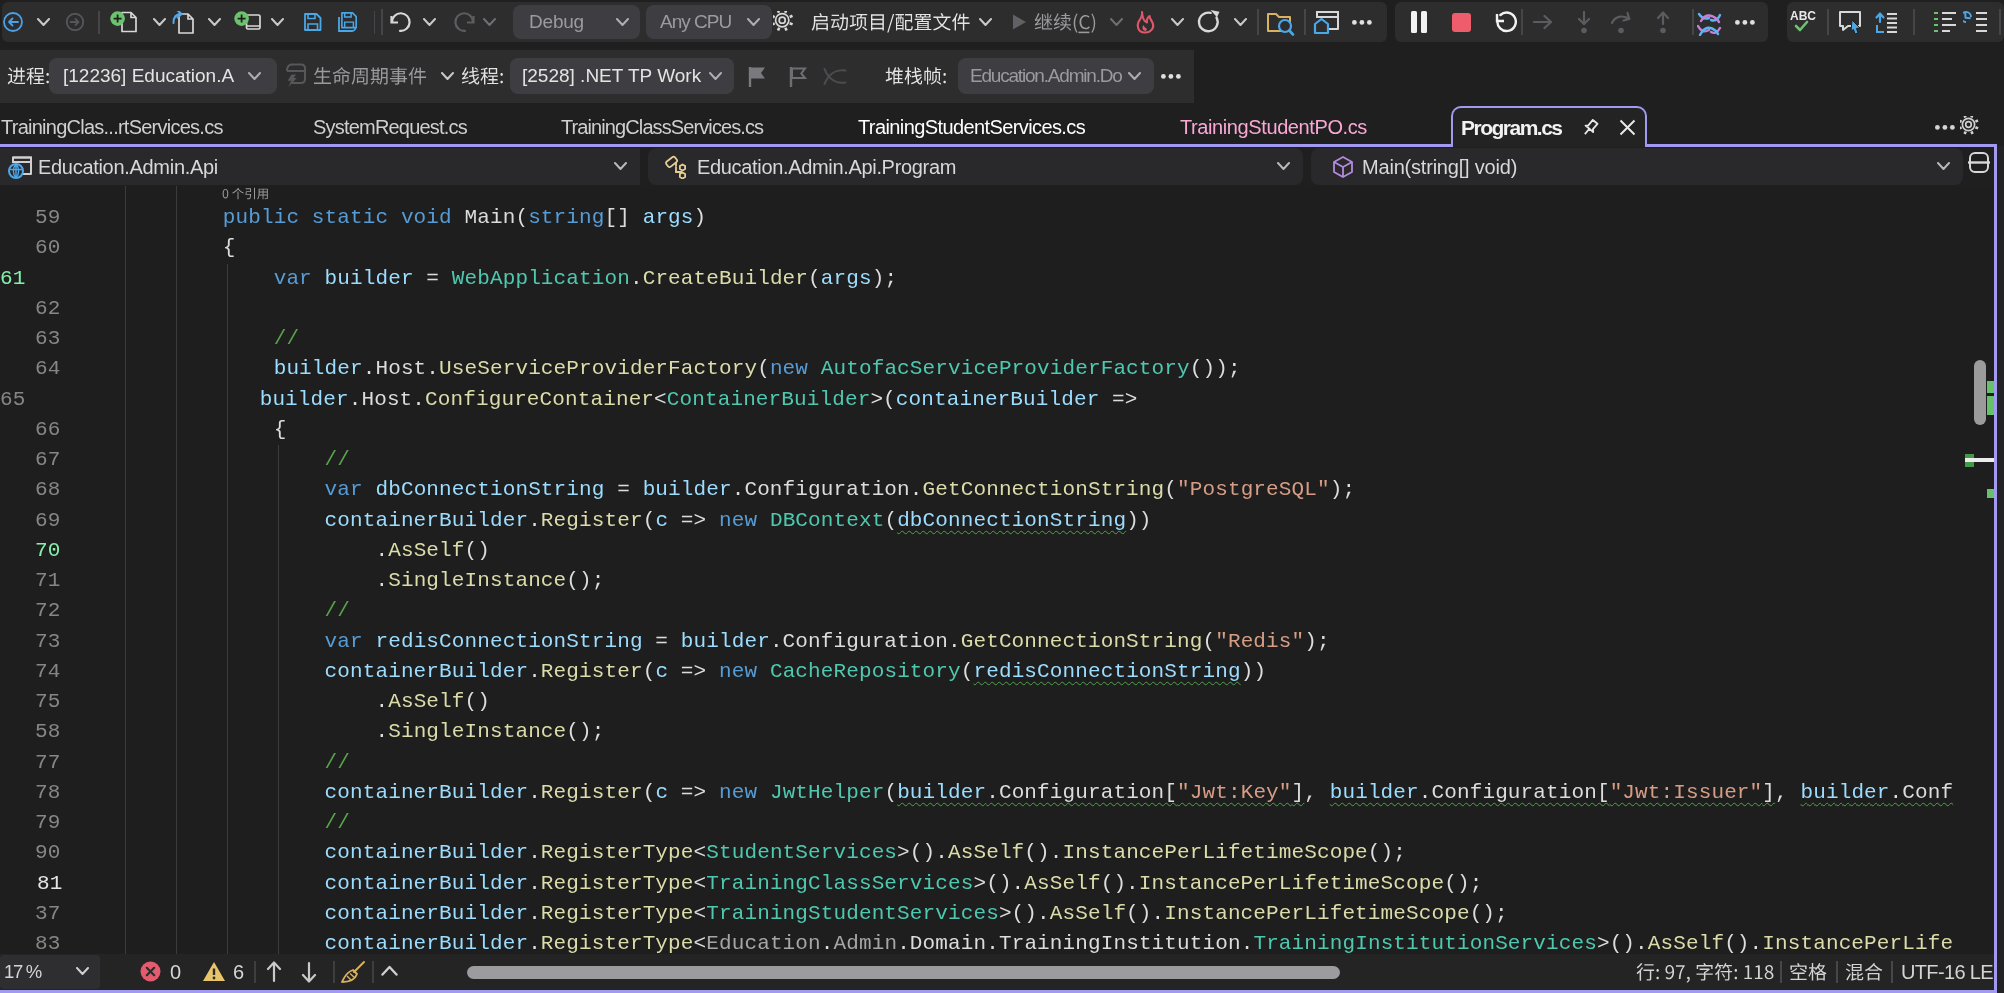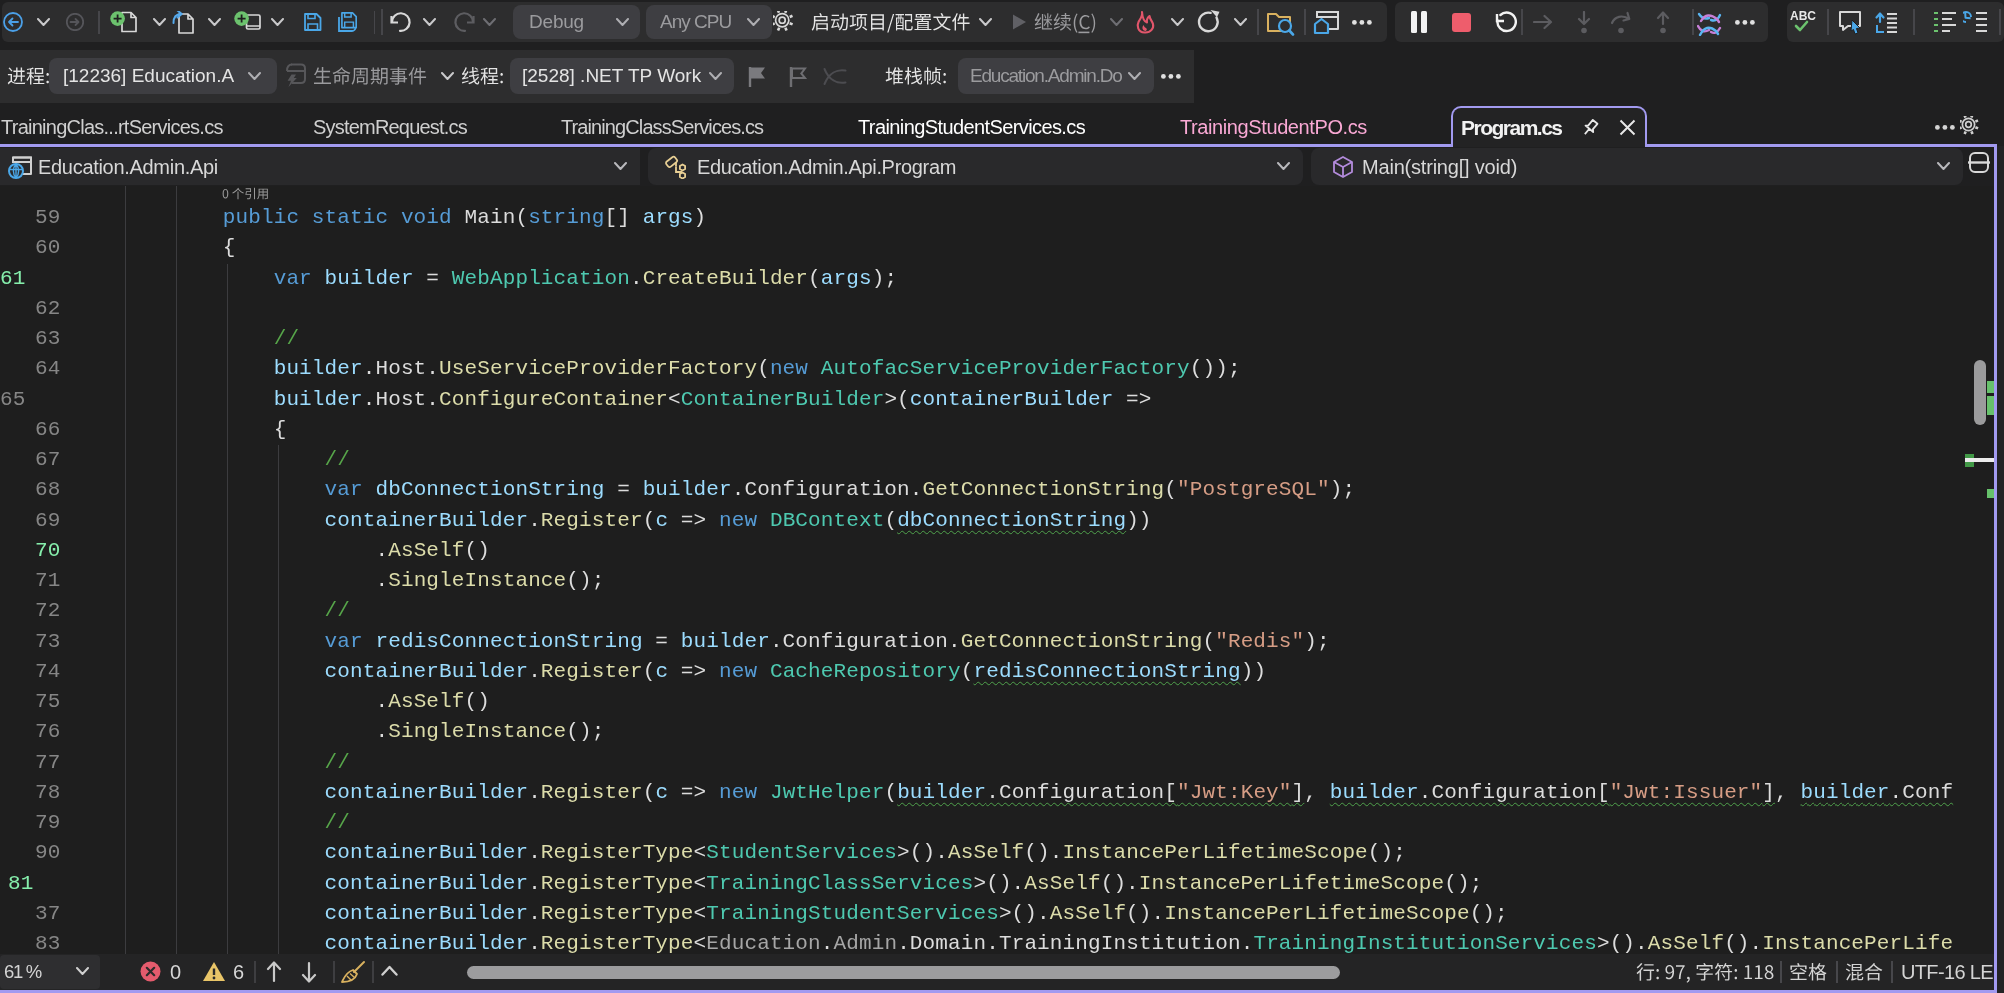--- a/index.html
+++ b/index.html
@@ -323,67 +323,67 @@
 <div class="code" style="left:0;top:233.45px;width:60.5px;text-align:right;color:#868686">60</div>
 <div class="code" style="left:121px;top:233.45px">        <span class="p">{</span></div>
 <div class="code" style="left:0;top:263.7px;width:60.5px;text-align:left;color:#86efac">61</div>
 <div class="code" style="left:121px;top:263.7px">            <span class="k">var</span><span class="p"> </span><span class="v">builder</span><span class="p"> = </span><span class="c">WebApplication</span><span class="p">.</span><span class="m">CreateBuilder</span><span class="p">(</span><span class="v">args</span><span class="p">);</span></div>
 <div class="code" style="left:0;top:293.95px;width:60.5px;text-align:right;color:#868686">62</div>
 <div class="code" style="left:0;top:324.2px;width:60.5px;text-align:right;color:#868686">63</div>
 <div class="code" style="left:121px;top:324.2px">            <span class="cm">//</span></div>
 <div class="code" style="left:0;top:354.45px;width:60.5px;text-align:right;color:#868686">64</div>
 <div class="code" style="left:121px;top:354.45px">            <span class="v">builder</span><span class="p">.Host.</span><span class="m">UseServiceProviderFactory</span><span class="p">(</span><span class="k">new</span><span class="p"> </span><span class="c">AutofacServiceProviderFactory</span><span class="p">());</span></div>
 <div class="code" style="left:0;top:384.7px;width:60.5px;color:#868686">65</div>
-<div class="code" style="left:121px;top:384.7px">            <span class="v">builder</span><span class="p">.Host.</span><span class="m">ConfigureContainer</span><span class="p">&lt;</span><span class="c">ContainerBuilder</span><span class="p">&gt;(</span><span class="v">containerBuilder</span><span class="p"> =&gt;</span></div>
+<div class="code" style="left:107px;top:384.7px">            <span class="v">builder</span><span class="p">.Host.</span><span class="m">ConfigureContainer</span><span class="p">&lt;</span><span class="c">ContainerBuilder</span><span class="p">&gt;(</span><span class="v">containerBuilder</span><span class="p"> =&gt;</span></div>
 <div class="code" style="left:0;top:414.95px;width:60.5px;text-align:right;color:#868686">66</div>
 <div class="code" style="left:121px;top:414.95px">            <span class="p">{</span></div>
 <div class="code" style="left:0;top:445.2px;width:60.5px;text-align:right;color:#868686">67</div>
 <div class="code" style="left:121px;top:445.2px">                <span class="cm">//</span></div>
 <div class="code" style="left:0;top:475.45px;width:60.5px;text-align:right;color:#868686">68</div>
 <div class="code" style="left:121px;top:475.45px">                <span class="k">var</span><span class="p"> </span><span class="v">dbConnectionString</span><span class="p"> = </span><span class="v">builder</span><span class="p">.Configuration.</span><span class="m">GetConnectionString</span><span class="p">(</span><span class="s">"PostgreSQL"</span><span class="p">);</span></div>
 <div class="code" style="left:0;top:505.7px;width:60.5px;text-align:right;color:#868686">69</div>
 <div class="code" style="left:121px;top:505.7px">                <span class="v">containerBuilder</span><span class="p">.</span><span class="m">Register</span><span class="p">(</span><span class="v">c</span><span class="p"> =&gt; </span><span class="k">new</span><span class="p"> </span><span class="c">DBContext</span><span class="p">(</span><span class="sq"><span class="v">dbConnectionString</span></span><span class="p">))</span></div>
 <div class="code" style="left:0;top:535.95px;width:60.5px;text-align:right;color:#86efac">70</div>
 <div class="code" style="left:121px;top:535.95px">                    <span class="p">.</span><span class="m">AsSelf</span><span class="p">()</span></div>
 <div class="code" style="left:0;top:566.2px;width:60.5px;text-align:right;color:#868686">71</div>
 <div class="code" style="left:121px;top:566.2px">                    <span class="p">.</span><span class="m">SingleInstance</span><span class="p">();</span></div>
 <div class="code" style="left:0;top:596.45px;width:60.5px;text-align:right;color:#868686">72</div>
 <div class="code" style="left:121px;top:596.45px">                <span class="cm">//</span></div>
 <div class="code" style="left:0;top:626.7px;width:60.5px;text-align:right;color:#868686">73</div>
 <div class="code" style="left:121px;top:626.7px">                <span class="k">var</span><span class="p"> </span><span class="v">redisConnectionString</span><span class="p"> = </span><span class="v">builder</span><span class="p">.Configuration.</span><span class="m">GetConnectionString</span><span class="p">(</span><span class="s">"Redis"</span><span class="p">);</span></div>
 <div class="code" style="left:0;top:656.95px;width:60.5px;text-align:right;color:#868686">74</div>
 <div class="code" style="left:121px;top:656.95px">                <span class="v">containerBuilder</span><span class="p">.</span><span class="m">Register</span><span class="p">(</span><span class="v">c</span><span class="p"> =&gt; </span><span class="k">new</span><span class="p"> </span><span class="c">CacheRepository</span><span class="p">(</span><span class="sq"><span class="v">redisConnectionString</span></span><span class="p">))</span></div>
 <div class="code" style="left:0;top:687.2px;width:60.5px;text-align:right;color:#868686">75</div>
 <div class="code" style="left:121px;top:687.2px">                    <span class="p">.</span><span class="m">AsSelf</span><span class="p">()</span></div>
-<div class="code" style="left:0;top:717.45px;width:60.5px;text-align:right;color:#868686">76</div>
+<div class="code" style="left:0;top:717.45px;width:60.5px;text-align:right;color:#868686">58</div>
 <div class="code" style="left:121px;top:717.45px">                    <span class="p">.</span><span class="m">SingleInstance</span><span class="p">();</span></div>
 <div class="code" style="left:0;top:747.7px;width:60.5px;text-align:right;color:#868686">77</div>
 <div class="code" style="left:121px;top:747.7px">                <span class="cm">//</span></div>
 <div class="code" style="left:0;top:777.95px;width:60.5px;text-align:right;color:#868686">78</div>
 <div class="code" style="left:121px;top:777.95px">                <span class="v">containerBuilder</span><span class="p">.</span><span class="m">Register</span><span class="p">(</span><span class="v">c</span><span class="p"> =&gt; </span><span class="k">new</span><span class="p"> </span><span class="c">JwtHelper</span><span class="p">(</span><span class="sq"><span class="v">builder</span><span class="p">.Configuration[</span><span class="s">"Jwt:Key"</span><span class="p">]</span></span><span class="p">, </span><span class="sq"><span class="v">builder</span><span class="p">.Configuration[</span><span class="s">"Jwt:Issuer"</span><span class="p">]</span></span><span class="p">, </span><span class="sq"><span class="v">builder</span><span class="p">.Conf</span></span></div>
 <div class="code" style="left:0;top:808.2px;width:60.5px;text-align:right;color:#868686">79</div>
 <div class="code" style="left:121px;top:808.2px">                <span class="cm">//</span></div>
 <div class="code" style="left:0;top:838.45px;width:60.5px;text-align:right;color:#868686">90</div>
 <div class="code" style="left:121px;top:838.45px">                <span class="v">containerBuilder</span><span class="p">.</span><span class="m">RegisterType</span><span class="p">&lt;</span><span class="c">StudentServices</span><span class="p">&gt;().</span><span class="m">AsSelf</span><span class="p">().</span><span class="m">InstancePerLifetimeScope</span><span class="p">();</span></div>
-<div class="code" style="left:8px;top:868.7px;width:60.5px;color:#86efac">81</div>
+<div class="code" style="left:2px;top:868.7px;width:60.5px;text-align:right;color:#e5e5e5">81</div>
 <div class="code" style="left:121px;top:868.7px">                <span class="v">containerBuilder</span><span class="p">.</span><span class="m">RegisterType</span><span class="p">&lt;</span><span class="c">TrainingClassServices</span><span class="p">&gt;().</span><span class="m">AsSelf</span><span class="p">().</span><span class="m">InstancePerLifetimeScope</span><span class="p">();</span></div>
 <div class="code" style="left:0;top:898.95px;width:60.5px;text-align:right;color:#868686">37</div>
 <div class="code" style="left:121px;top:898.95px">                <span class="v">containerBuilder</span><span class="p">.</span><span class="m">RegisterType</span><span class="p">&lt;</span><span class="c">TrainingStudentServices</span><span class="p">&gt;().</span><span class="m">AsSelf</span><span class="p">().</span><span class="m">InstancePerLifetimeScope</span><span class="p">();</span></div>
 <div class="code" style="left:0;top:929.2px;width:60.5px;text-align:right;color:#868686">83</div>
 <div class="code" style="left:121px;top:929.2px">                <span class="v">containerBuilder</span><span class="p">.</span><span class="m">RegisterType</span><span class="p">&lt;</span><span class="n">Education</span><span class="p">.</span><span class="n">Admin</span><span class="p">.</span><span class="p">Domain</span><span class="p">.</span><span class="p">TrainingInstitution</span><span class="p">.</span><span class="c">TrainingInstitutionServices</span><span class="p">&gt;().</span><span class="m">AsSelf</span><span class="p">().</span><span class="m">InstancePerLife</span></div>
 <div style="position:absolute;left:1965px;top:186px;width:29px;height:768px;background:#1e1e1e;"></div>
 <div style="position:absolute;left:1974px;top:360px;width:12px;height:65px;background:#9b9b9c;border-radius:6px;"></div>
 <div style="position:absolute;left:1986.5px;top:381px;width:7px;height:11.5px;background:#66c16b;"></div>
 <div style="position:absolute;left:1986.5px;top:395.5px;width:7px;height:19px;background:#66c16b;"></div>
 <div style="position:absolute;left:1986.5px;top:489px;width:7px;height:9px;background:#66c16b;"></div>
 <div style="position:absolute;left:1965px;top:453.5px;width:9px;height:13.5px;background:#429947;"></div>
 <div style="position:absolute;left:1965px;top:458px;width:29px;height:3.5px;background:#ececec;"></div>
 <div style="position:absolute;left:0px;top:954px;width:1994px;height:35.5px;background:#242425;"></div>
 <div style="position:absolute;left:0px;top:955px;width:100px;height:34px;background:#2e2e30;border-radius:4px;"></div>
-<div style="position:absolute;left:4px;top:957.625px;font:400 18.5px 'Liberation Sans',sans-serif;color:#d4d4d4;letter-spacing:-1.3px;line-height:27.75px;white-space:pre">61 %</div>
+<div style="position:absolute;left:4px;top:957.625px;font:400 18.5px 'Liberation Sans',sans-serif;color:#d4d4d4;letter-spacing:-1.3px;line-height:27.75px;white-space:pre">17 %</div>
 <svg style="position:absolute;left:75.5px;top:967px" width="13" height="9" viewBox="0 0 13 9">
     <path d="M1 1 L6.5 7 L12 1" stroke="#cfcfcf" stroke-width="2" fill="none" stroke-linecap="round" stroke-linejoin="round"></path>
   </svg>
 <svg style="position:absolute;left:140px;top:961px" width="21" height="21" viewBox="0 0 21 21">
     <circle cx="10.5" cy="10.5" r="10" fill="#e45b6d"></circle>
     <path d="M6.8 6.8 L14.2 14.2 M14.2 6.8 L6.8 14.2" stroke="#2b2b2b" stroke-width="2.2" stroke-linecap="round"></path>
   </svg>
 <div style="position:absolute;left:170px;top:956.5px;font:400 20px 'Liberation Sans',sans-serif;color:#d6d6d6;letter-spacing:0px;line-height:30px;white-space:pre">0</div>
 <svg style="position:absolute;left:202px;top:961px" width="24" height="21" viewBox="0 0 24 21">
     <path d="M12 1 L23 20 H1 Z" fill="#e9c568"></path>

